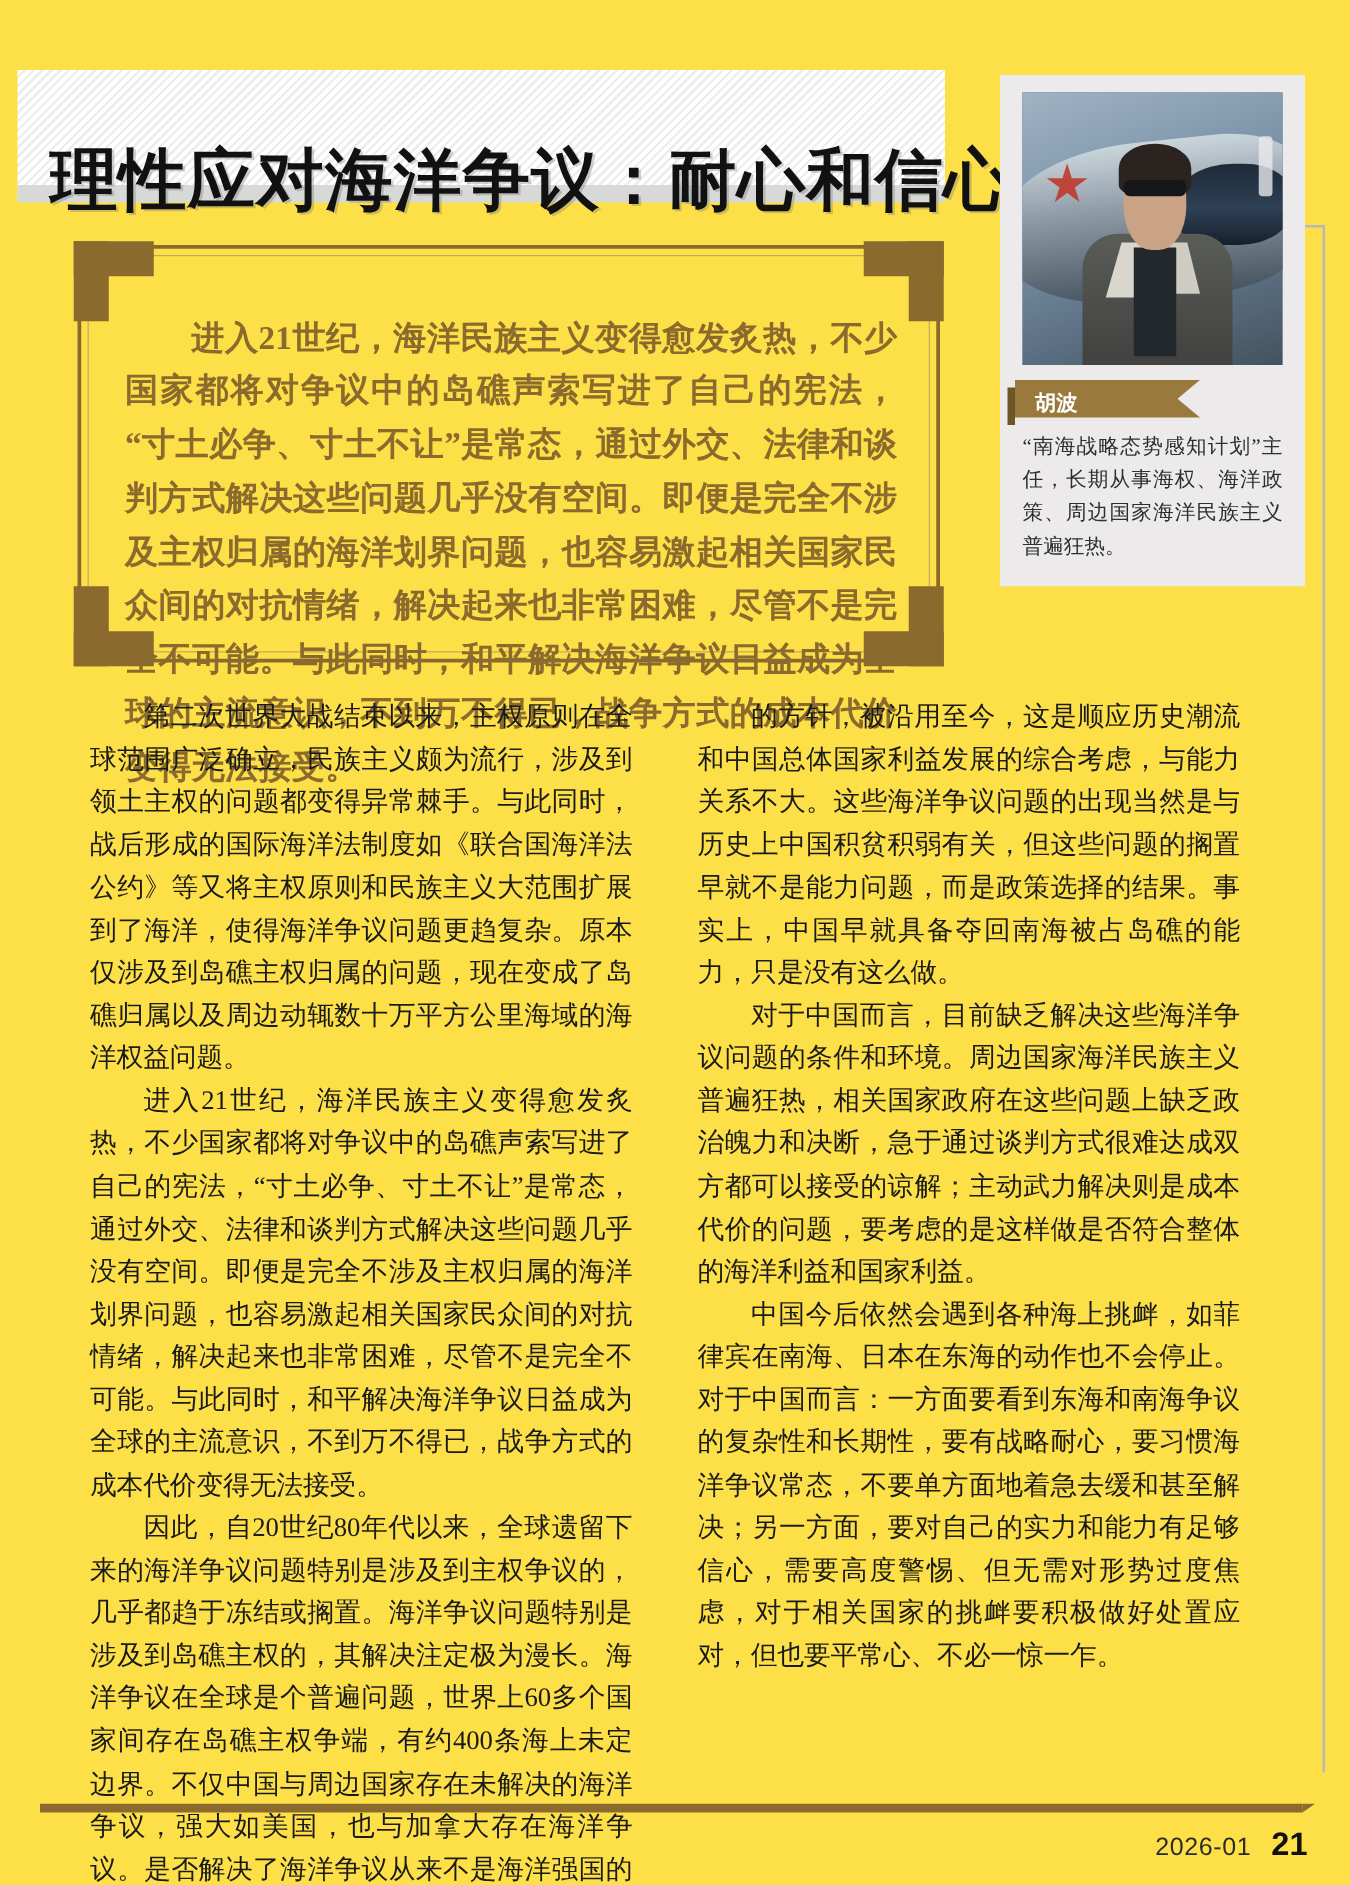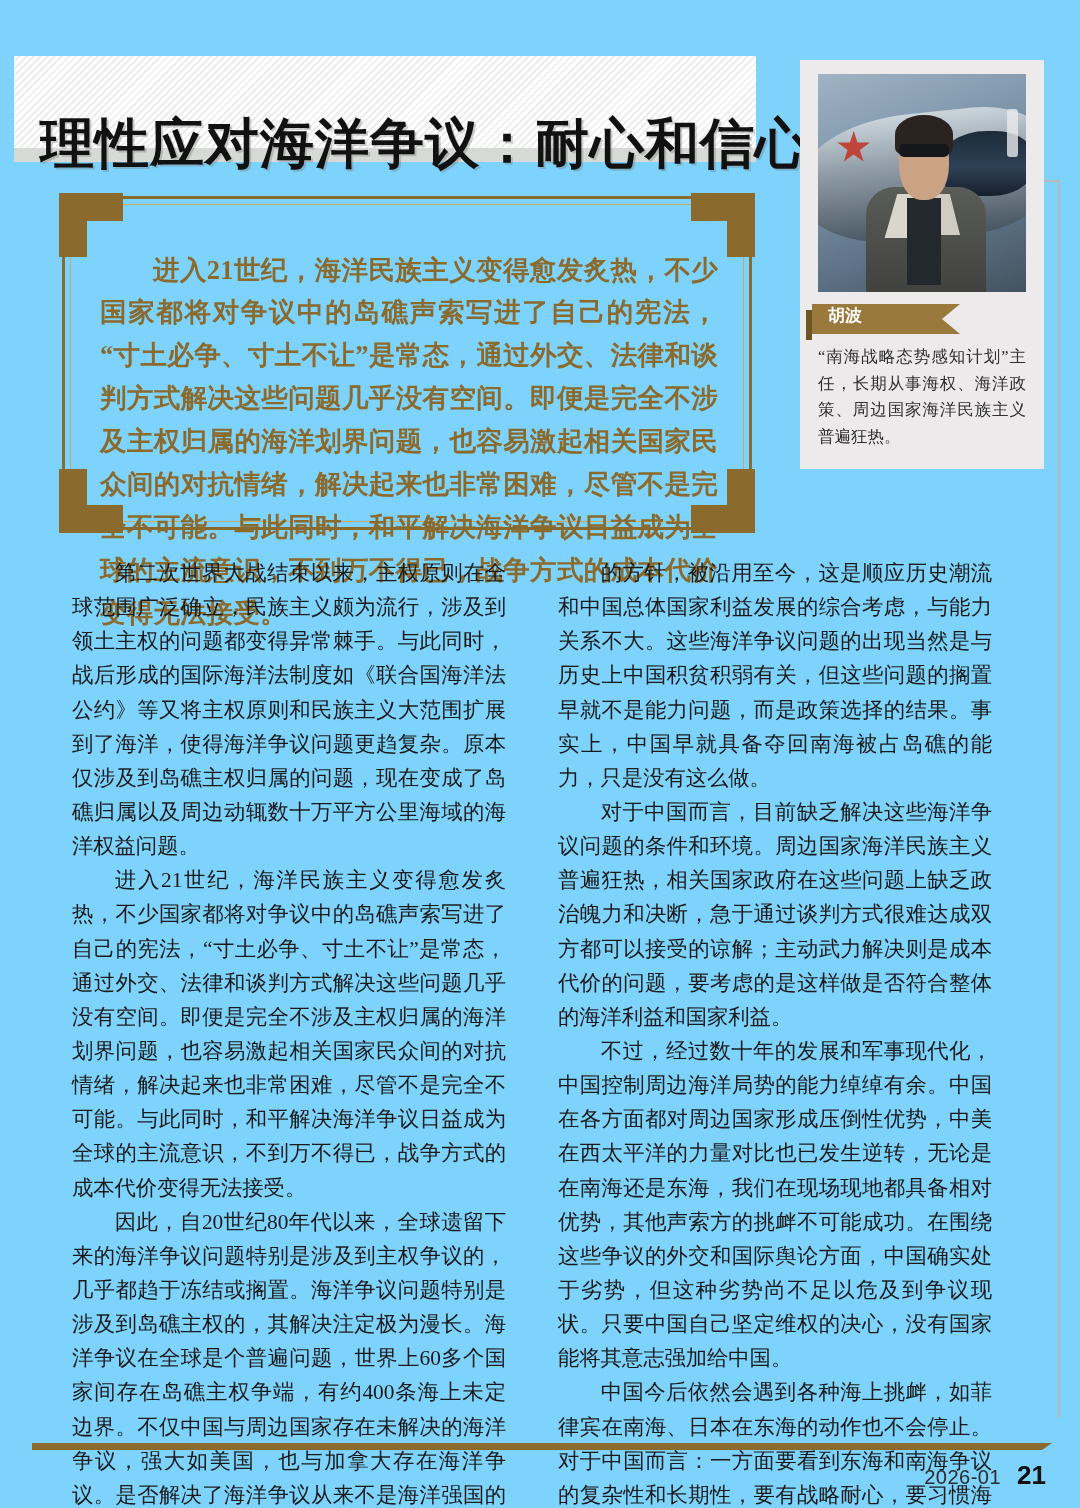--- a/index.html
+++ b/index.html
@@ -10,21 +10,21 @@
   }
   body {
     font-family: "Liberation Serif", "DejaVu Serif", serif;
     -webkit-font-smoothing: antialiased;
   }
 
   .page {
     position: relative;
     width: 1080px;
     height: 1508px;
-    background: #7dd3fc;
+    background: #fde047;
     overflow: hidden;
   }
 
   
   .left-rule {
     position: absolute;
     left: 20px;
     top: 58px;
     width: 3px;
     height: 100px;
@@ -215,21 +215,21 @@
   }
 
   .author-nameplate {
     position: relative;
     margin-left: 12px;
     margin-bottom: 8px;
     width: 148px;
     height: 30px;
     background: #9a7a3c;
     display: flex;
-    align-items: flex-start;
+    align-items: flex-end;
   }
   .author-nameplate::after {
     content: "";
     position: absolute;
     right: -0px;
     top: 0;
     width: 0; height: 0;
     border-top: 15px solid transparent;
     border-bottom: 15px solid transparent;
     border-right: 18px solid #eceaea;
@@ -435,21 +435,20 @@
   <div class="columns">
     <div class="col">
       <p>第二次世界大战结束以来，主权原则在全球范围广泛确立，民族主义颇为流行，涉及到领土主权的问题都变得异常棘手。与此同时，战后形成的国际海洋法制度如《联合国海洋法公约》等又将主权原则和民族主义大范围扩展到了海洋，使得海洋争议问题更趋复杂。原本仅涉及到岛礁主权归属的问题，现在变成了岛礁归属以及周边动辄数十万平方公里海域的海洋权益问题。</p>
       <p>进入21世纪，海洋民族主义变得愈发炙热，不少国家都将对争议中的岛礁声索写进了自己的宪法，“寸土必争、寸土不让”是常态，通过外交、法律和谈判方式解决这些问题几乎没有空间。即便是完全不涉及主权归属的海洋划界问题，也容易激起相关国家民众间的对抗情绪，解决起来也非常困难，尽管不是完全不可能。与此同时，和平解决海洋争议日益成为全球的主流意识，不到万不得已，战争方式的成本代价变得无法接受。</p>
       <p>因此，自20世纪80年代以来，全球遗留下来的海洋争议问题特别是涉及到主权争议的，几乎都趋于冻结或搁置。海洋争议问题特别是涉及到岛礁主权的，其解决注定极为漫长。海洋争议在全球是个普遍问题，世界上60多个国家间存在岛礁主权争端，有约400条海上未定边界。不仅中国与周边国家存在未解决的海洋争议，强大如美国，也与加拿大存在海洋争议。是否解决了海洋争议从来不是海洋强国的必要条件，能否管控局势、控制局面才是国家海洋实力的重要体现。</p>
 
     </div>
     <div class="col">
       <p>的方针，被沿用至今，这是顺应历史潮流和中国总体国家利益发展的综合考虑，与能力关系不大。这些海洋争议问题的出现当然是与历史上中国积贫积弱有关，但这些问题的搁置早就不是能力问题，而是政策选择的结果。事实上，中国早就具备夺回南海被占岛礁的能力，只是没有这么做。</p>
       <p>对于中国而言，目前缺乏解决这些海洋争议问题的条件和环境。周边国家海洋民族主义普遍狂热，相关国家政府在这些问题上缺乏政治魄力和决断，急于通过谈判方式很难达成双方都可以接受的谅解；主动武力解决则是成本代价的问题，要考虑的是这样做是否符合整体的海洋利益和国家利益。</p>
-      <p>不过，经过数十年的发展和军事现代化，中国控制周边海洋局势的能力绰绰有余。中国在各方面都对周边国家形成压倒性优势，中美在西太平洋的力量对比也已发生逆转，无论是在南海还是东海，我们在现场现地都具备相对优势，其他声索方的挑衅不可能成功。在围绕这些争议的外交和国际舆论方面，中国确实处于劣势，但这种劣势尚不足以危及到争议现状。只要中国自己坚定维权的决心，没有国家能将其意志强加给中国。</p>
       <p>中国今后依然会遇到各种海上挑衅，如菲律宾在南海、日本在东海的动作也不会停止。对于中国而言：一方面要看到东海和南海争议的复杂性和长期性，要有战略耐心，要习惯海洋争议常态，不要单方面地着急去缓和甚至解决；另一方面，要对自己的实力和能力有足够信心，需要高度警惕、但无需对形势过度焦虑，对于相关国家的挑衅要积极做好处置应对，但也要平常心、不必一惊一乍。</p>
 
     </div>
   </div>
 
   <div class="footer-bar"></div>
   <div class="footer-meta">
     <span class="footer-date">2026-01</span>
     <span class="footer-pageno">21</span>
   </div>

